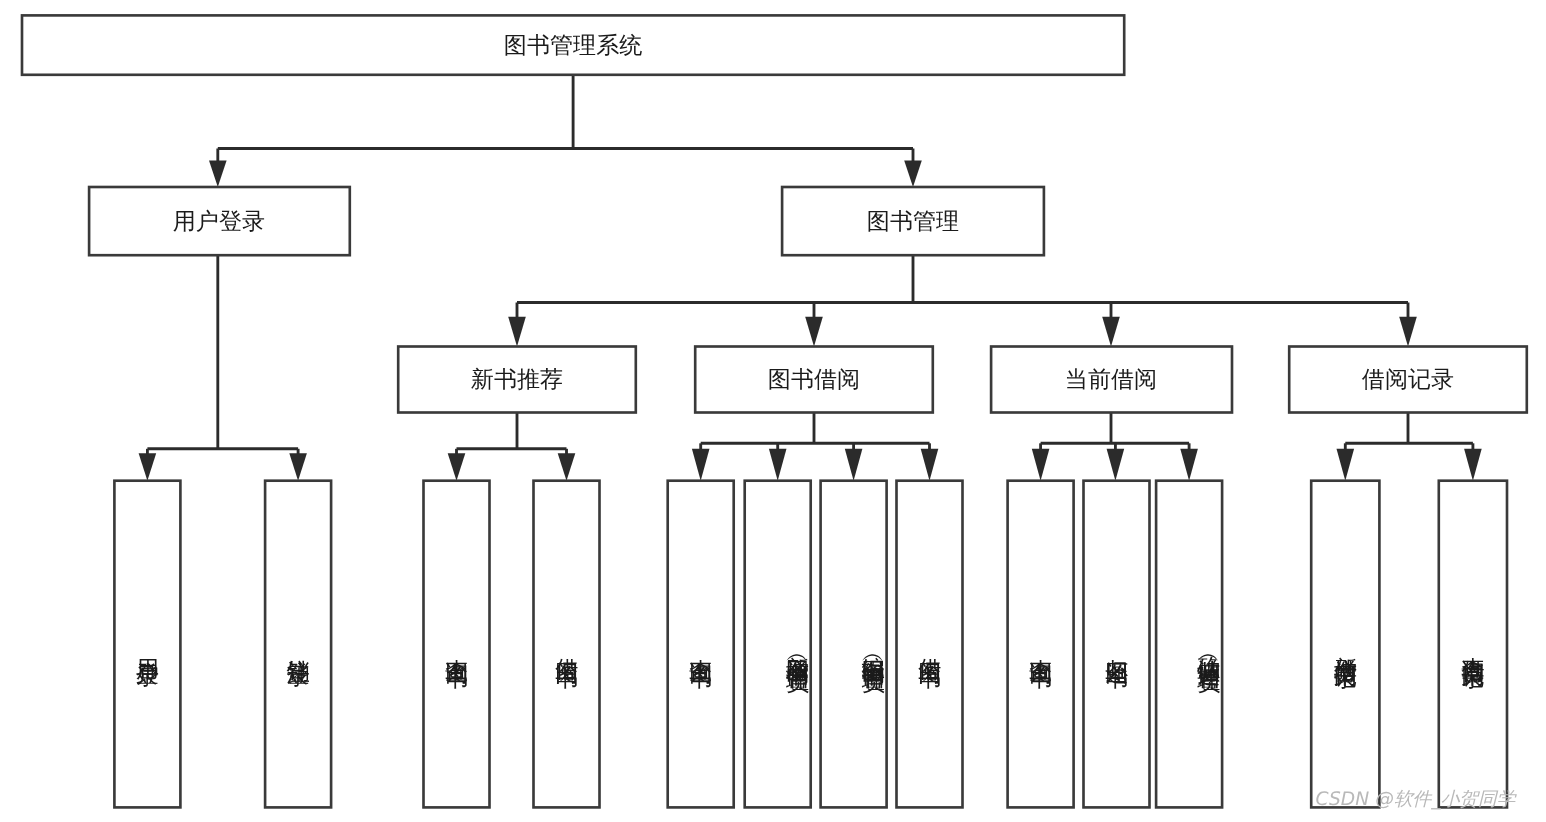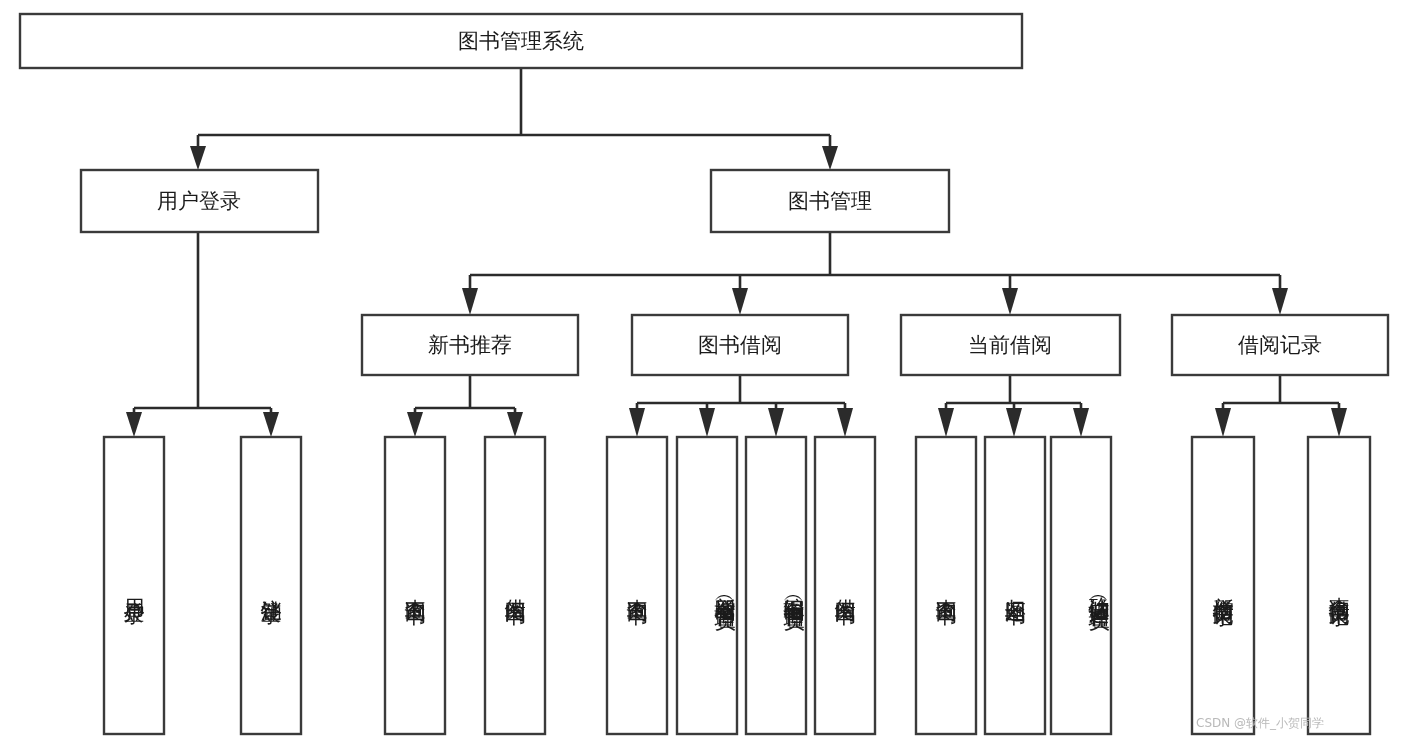--- a/index.html
+++ b/index.html
@@ -61,24 +61,25 @@
     display: flex;
     align-items: center;
     justify-content: center;
     text-align: center;
     white-space: nowrap;
     user-select: none;
   }
   .watermark {
     position: absolute;
     font-family: "DejaVu Sans", "Liberation Sans", sans-serif;
-    font-size: 12px;
+    font-size: 17px;
     color: #b9b9b9;
     white-space: nowrap;
     user-select: none;
+    font-style: italic;
   }
 </style>
 </head>
 <body>
 
 <div id="diagram-root">
 
   <svg class="diagram" viewBox="0 0 1405 747">
     <defs></defs>
 

